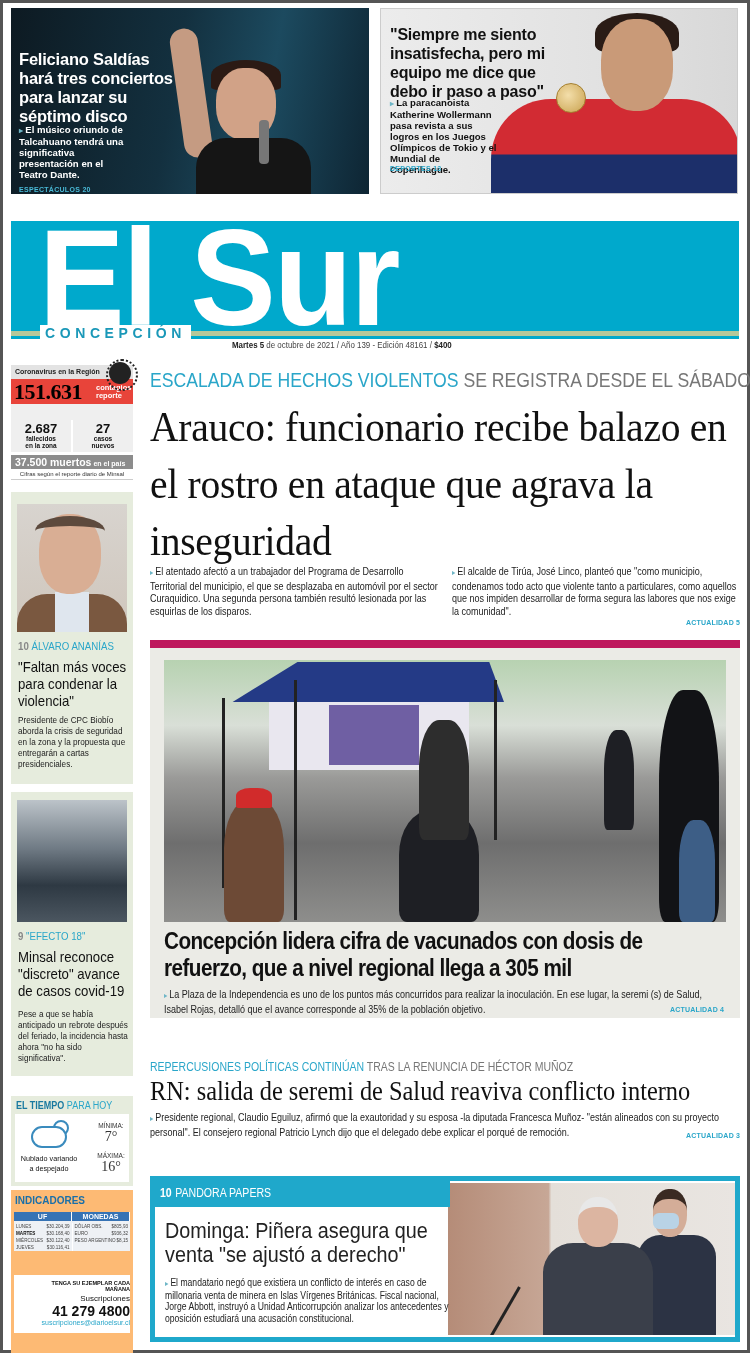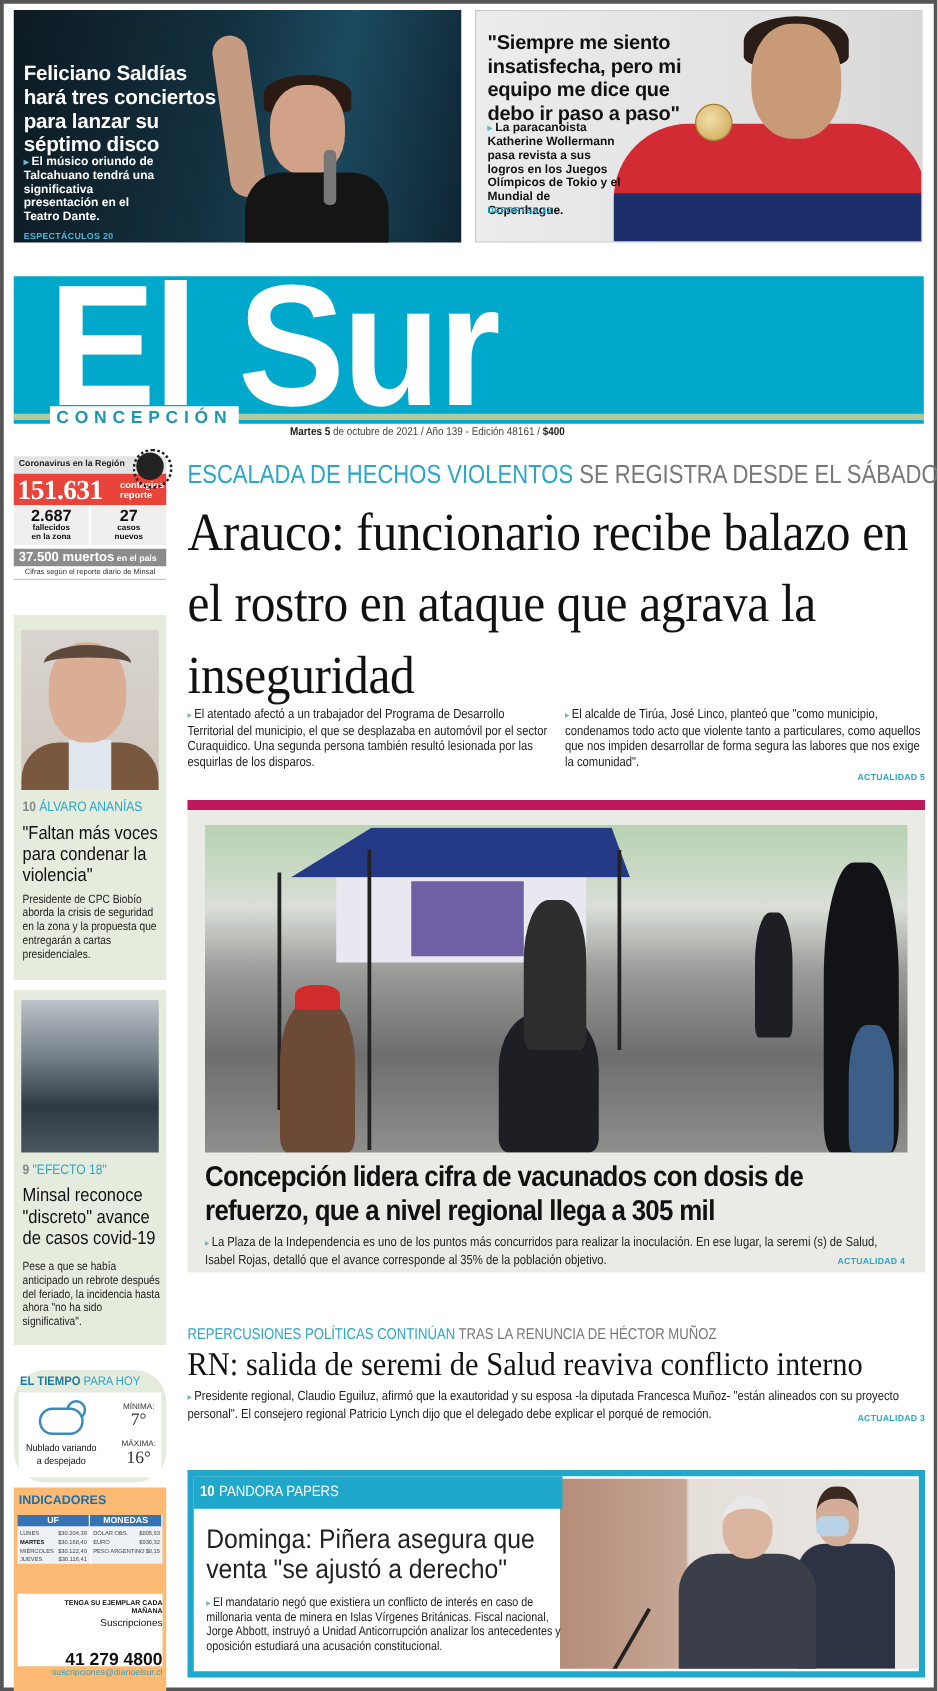--- a/index.html
+++ b/index.html
@@ -36,24 +36,24 @@
   .city { position: absolute; left: 40px; top: 325px; background: #fff; padding: 0 5px; font-weight: 700; font-size: 14px; letter-spacing: 4.6px; color: #1a98b8; }
   .dateline { position: absolute; left: 232px; top: 340px; font-size: 9px; color: #444; transform: scaleX(0.88); transform-origin: left; }
   .dateline b { color: #222; }
 
   
   .covid { position: absolute; left: 11px; top: 365px; width: 122px; }
   .covid-head { background: #e3e3e3; font-weight: 700; font-size: 7px; padding: 3px 4px; height: 14px; color: #222; }
   .virus { position: absolute; right: 2px; top: -3px; width: 22px; height: 22px; border-radius: 50%; background: #222; }
   .virus::before { content: ""; position: absolute; left: -3px; top: -3px; width: 28px; height: 28px; border-radius: 50%; border: 2px dotted #222; }
   .covid-main { background: #e8443a; height: 25px; display: flex; align-items: center; padding-left: 3px; }
-  .covid-big { font-family: "Liberation Serif", serif; font-weight: 700; font-size: 22px; color: #ffffff; letter-spacing: -0.5px; }
+  .covid-big { font-family: "Liberation Serif", serif; font-weight: 700; font-size: 22px; color: #000000; letter-spacing: -0.5px; }
   .covid-big-lbl { color: #fff; font-weight: 700; font-size: 7.5px; line-height: 8px; margin-left: 14px; }
   .covid-row { display: flex; background: #efefef; border-bottom: 1px solid #fff; }
-  .covid-cell { flex: 1; text-align: center; padding: 2px 0 3px; }
+  .covid-cell { flex: 1; text-align: center; padding: 2px 0 3px; margin-top: 16px; }
   .covid-cell:first-child { border-right: 2px solid #fff; }
   .covid-num { font-weight: 900; font-size: 13px; line-height: 13px; }
   .covid-lbl { font-weight: 700; font-size: 6.5px; line-height: 7px; }
   .covid-dead { background: #8c8c8c; color: #fff; font-weight: 900; font-size: 10.5px; padding: 1px 4px; margin-top: 2px; }
   .covid-dead span.small { font-size: 7px; font-weight: 700; }
   .covid-src { font-size: 6px; text-align: center; padding: 2px 0; border-bottom: 1px solid #ccc; color: #333; }
 
   .side-box { position: absolute; left: 11px; width: 122px; background: #e6ecdd; }
   .box-ananias { top: 492px; height: 292px; }
   .box-minsal { top: 792px; height: 284px; }
@@ -62,21 +62,21 @@
   .ana-head { position: absolute; left: 22px; top: 10px; width: 62px; height: 80px; border-radius: 45%; background: #d9ae94; }
   .ana-hair { position: absolute; left: 18px; top: 12px; width: 70px; height: 30px; border-radius: 50% 50% 0 0; border-top: 10px solid #5d4a3d; }
   .ana-body { position: absolute; left: 0; top: 90px; width: 110px; height: 45px; background: #7a5840; border-radius: 30px 30px 0 0; }
   .ana-shirt { position: absolute; left: 38px; top: 88px; width: 34px; height: 45px; background: #dfe6ee; }
   .photo-minsal { top: 8px; height: 122px; background: linear-gradient(180deg, #bcc3c9 0%, #6f7a84 40%, #2e3943 70%, #4b5660 100%); }
   .side-kicker { position: absolute; left: 7px; font-size: 11px; color: #2aa6c9; transform: scaleX(0.88); transform-origin: left; white-space: nowrap; }
   .side-kicker b { color: #888; font-weight: 900; margin-right: 3px; }
   .side-title { position: absolute; left: 7px; width: 112px; font-size: 15px; line-height: 17px; color: #111; transform: scaleX(0.88); transform-origin: left; width: 128px; }
   .side-text { position: absolute; left: 7px; width: 128px; font-size: 9.5px; line-height: 11px; color: #222; transform: scaleX(0.86); transform-origin: left; }
 
-  .weather { position: absolute; left: 11px; top: 1096px; width: 122px; height: 90px; background: #e6ecdd; border-radius: 25px; }
+  .weather { position: absolute; left: 11px; top: 1096px; width: 122px; height: 90px; background: #e6ecdd; }
   .weather-head { position: absolute; left: 5px; top: 4px; font-size: 10px; color: #2aa6c9; transform: scaleX(0.9); transform-origin: left; white-space: nowrap; }
   .weather-head b { color: #1a7aa0; }
   .weather-inner { position: absolute; left: 4px; top: 18px; width: 114px; height: 68px; background: #fff; }
   .cloud { position: absolute; left: 16px; top: 12px; width: 36px; height: 22px; border: 2px solid #3a8bbd; border-radius: 12px; background: #fff; }
   .sun { position: absolute; left: 38px; top: 6px; width: 16px; height: 16px; border: 2px solid #3a8bbd; border-radius: 50%; }
   .w-desc { position: absolute; left: 2px; top: 40px; width: 64px; text-align: center; font-size: 8px; line-height: 10px; transform: scaleX(0.9); }
   .w-lbl { position: absolute; left: 76px; width: 40px; text-align: center; font-size: 6.5px; color: #333; }
   .w-val { position: absolute; left: 76px; width: 40px; text-align: center; font-family: "Liberation Serif", serif; font-size: 14px; color: #333; }
 
   .indic { position: absolute; left: 11px; top: 1190px; width: 122px; height: 176px; background: #fdba74; }
@@ -85,21 +85,21 @@
   .indic-hdr { display: flex; }
   .indic-hdr div { flex: 1; background: #3673b5; color: #fff; font-weight: 700; font-size: 7px; text-align: center; padding: 1px 0; border-right: 1px solid #fff; }
   .indic-body { display: flex; font-size: 4.6px; color: #444; padding-top: 2px; }
   .indic-col { flex: 1; padding: 0 2px; }
   .indic-col:first-child { border-right: 1px solid #fff; }
   .indic-row { display: flex; justify-content: space-between; line-height: 7px; }
   .indic-row.bold span:first-child { font-weight: 700; color: #111; }
   .subs { position: absolute; left: 3px; top: 85px; width: 116px; height: 58px; background: #fff; text-align: right; padding-left: 16px; }
   .subs-1 { font-weight: 900; font-size: 5.6px; margin-top: 5px; }
   .subs-2 { font-size: 8px; margin-top: 2px; }
-  .subs-3 { font-weight: 900; font-size: 14px; margin-top: 16px; }
+  .subs-3 { font-weight: 900; font-size: 14px; margin-top: 0; }
   .subs-4 { font-size: 7px; color: #2aa6c9; }
 
   
   .kicker-main { position: absolute; left: 150px; top: 368px; font-size: 21px; color: #777; transform: scaleX(0.84); transform-origin: left; white-space: nowrap; }
   .kicker-main b { color: #2aa6c9; font-weight: 400; }
   .headline-main { position: absolute; left: 150px; top: 398px; width: 640px; font-family: "Liberation Serif", serif; font-size: 43px; line-height: 57px; color: #111; transform: scaleX(0.92); transform-origin: left; letter-spacing: -0.3px; }
   .body-col { position: absolute; top: 565px; width: 295px; font-size: 10.6px; line-height: 12.6px; color: #222; transform: scaleX(0.85); transform-origin: left; width: 340px; }
   .col1 { left: 150px; }
   .col2 { left: 452px; }
   .ref { position: absolute; font-weight: 900; font-size: 7px; color: #2aa6c9; letter-spacing: 0.2px; }

